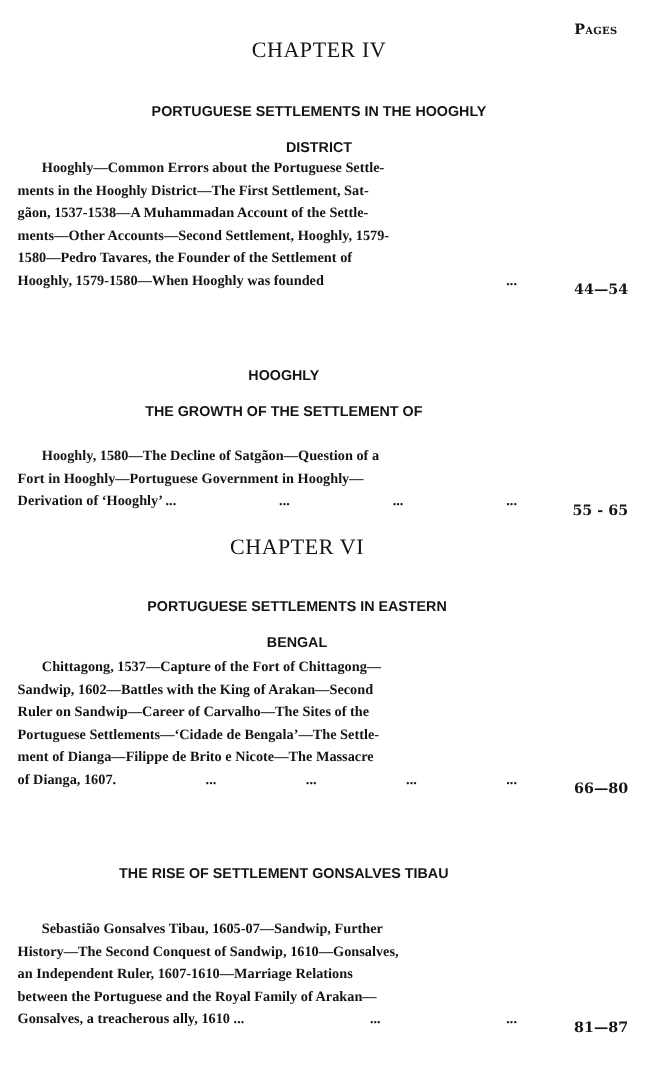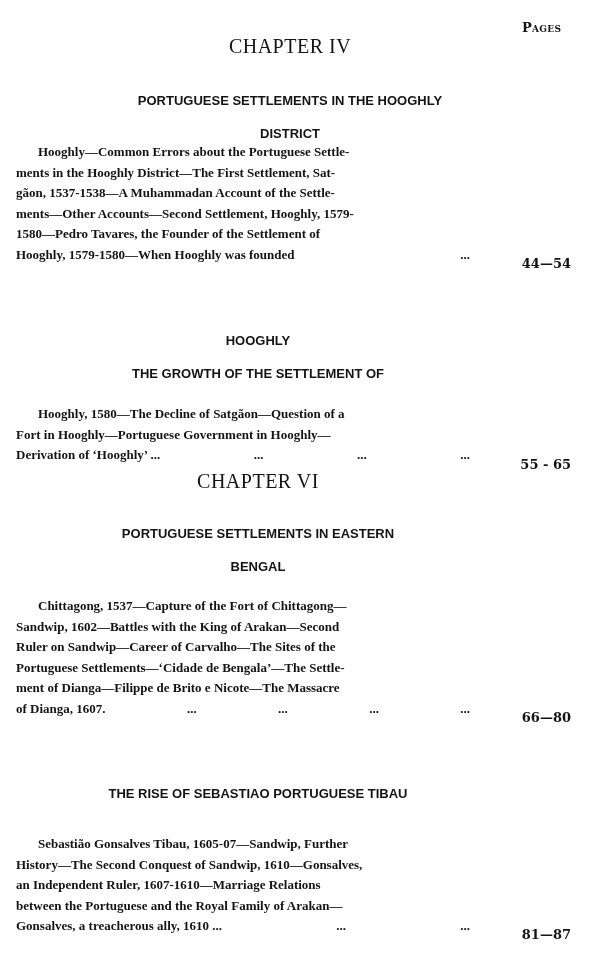--- a/index.html
+++ b/index.html
@@ -76,21 +76,21 @@
   <div style="text-indent:0">Fort in Hooghly—Portuguese Government in Hooghly—</div>
   <div class="last">
     <span>Derivation of ‘Hooghly’ ...</span>
     <span>...</span>
     <span>...</span>
     <span>...</span>
   </div>
 </div>
 <div class="pg" style="top:457px;">55 - 65</div>
 
-<div class="chapter" style="top:469px;">
+<div class="chapter" style="top:486px;padding-left:12px;">
   <p class="chap-title">CHAPTER VI</p>
   <div style="height:18px"></div>
   <p class="chap-sub">PORTUGUESE SETTLEMENTS IN EASTERN</p>
   <p class="chap-sub">BENGAL</p>
 </div>
 <div class="summary" style="top:596px;">
   <div>Chittagong, 1537—Capture of the Fort of Chittagong—</div>
   <div style="text-indent:0">Sandwip, 1602—Battles with the King of Arakan—Second</div>
   <div style="text-indent:0">Ruler on Sandwip—Career of Carvalho—The Sites of the</div>
   <div style="text-indent:0">Portuguese Settlements—‘Cidade de Bengala’—The Settle-</div>
@@ -100,21 +100,21 @@
     <span>...</span>
     <span>...</span>
     <span>...</span>
     <span>...</span>
   </div>
 </div>
 <div class="pg" style="top:710px;">66—80</div>
 
 <div class="chapter" style="top:755px;">
   <div style="height:16px"></div>
-  <p class="chap-sub">THE RISE OF SEBASTIAO PORTUGUESE TIBAU</p>
+  <p class="chap-sub">THE RISE OF SETTLEMENT GONSALVES TIBAU</p>
 </div>
 <div class="summary" style="top:834px;">
   <div>Sebastião Gonsalves Tibau, 1605-07—Sandwip, Further</div>
   <div style="text-indent:0">History—The Second Conquest of Sandwip, 1610—Gonsalves,</div>
   <div style="text-indent:0">an Independent Ruler, 1607-1610—Marriage Relations</div>
   <div style="text-indent:0">between the Portuguese and the Royal Family of Arakan—</div>
   <div class="last">
     <span>Gonsalves, a treacherous ally, 1610 ...</span>
     <span>...</span>
     <span>...</span>

